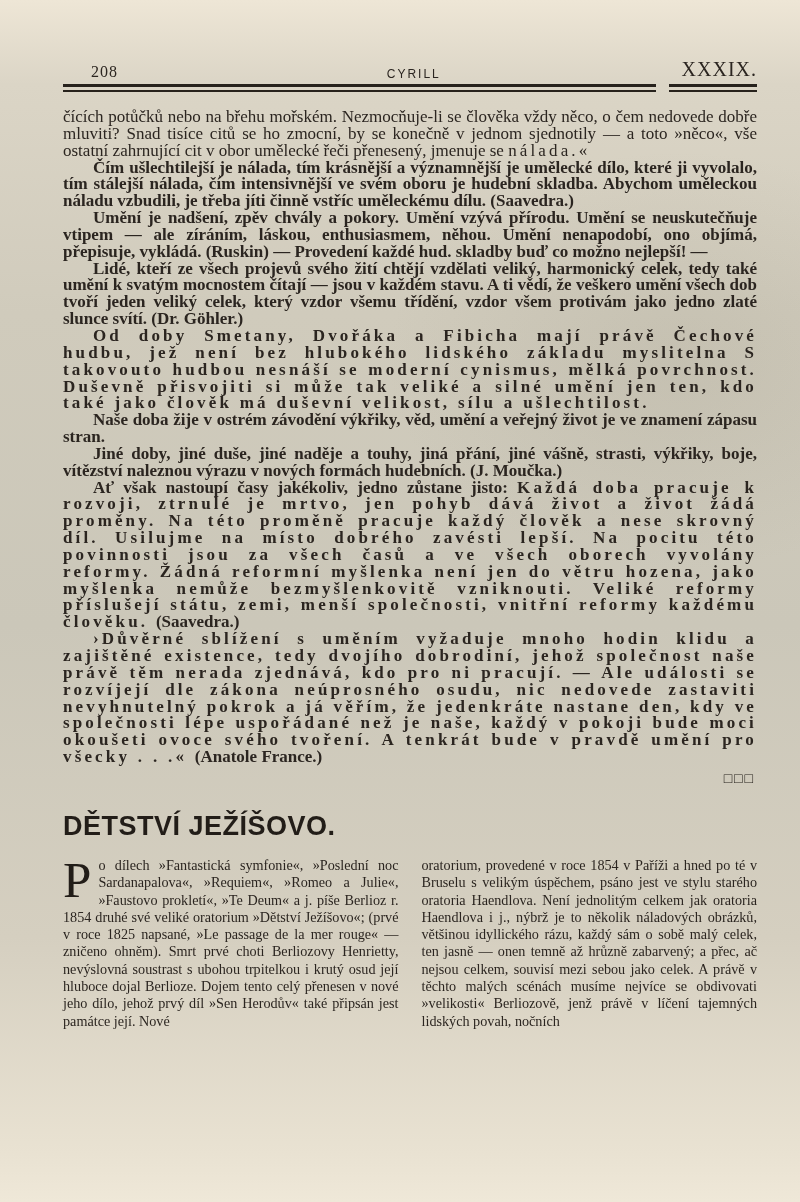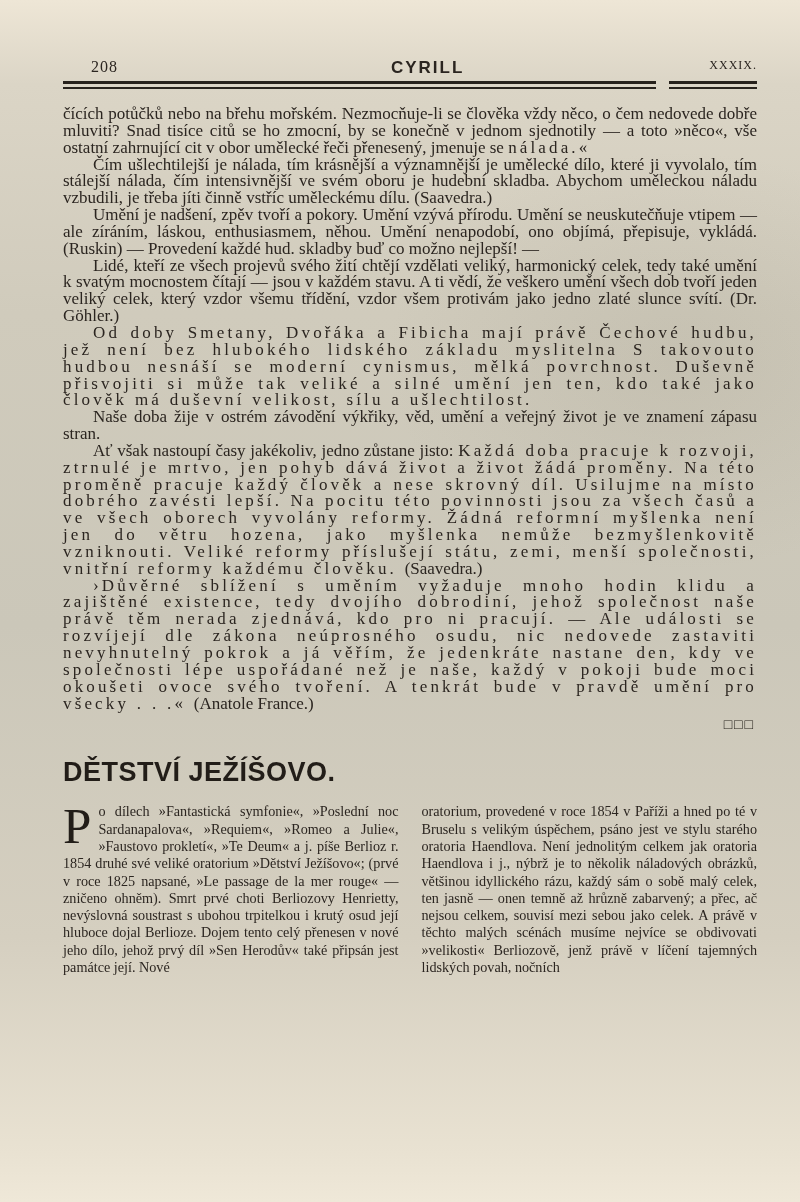--- a/index.html
+++ b/index.html
@@ -10,34 +10,34 @@
   }
   .page{
     position:relative;width:800px;height:1202px;overflow:hidden;
     background:
       radial-gradient(ellipse 420px 300px at 85% 30%, rgba(150,145,128,0.18), transparent 70%),
       linear-gradient(180deg,#eee6d6 0%, #dbd5c6 7%, #d0cbbc 26%, #cbc7b9 52%, #d5cfc0 78%, #e9e2d2 96%, #efe8d8 100%);
   }
   .content{position:absolute;left:63px;top:58px;width:694px;}
 
   
-  .runhead{display:flex;align-items:flex-start;justify-content:space-between;}
+  .runhead{display:flex;align-items:flex-end;justify-content:space-between;}
   .pagenum{font-size:16px;letter-spacing:1px;padding-left:28px;}
-  .journal{font-family:"Liberation Sans",sans-serif;font-weight:bold;font-size:17px;letter-spacing:2px;transform:translateX(14px);}
-  .volume{font-size:12px;letter-spacing:1px;}
+  .journal{font-family:"Liberation Sans",sans-serif;font-weight:normal;font-size:12px;letter-spacing:2px;transform:translateX(14px);}
+  .volume{font-size:20px;letter-spacing:1px;}
   .rules{display:flex;margin-top:3px;}
   .rule{height:8px;box-sizing:border-box;border-top:3.5px solid #27221c;border-bottom:2px solid #27221c;}
   .rule-long{width:593px;}
   .rule-gap{width:13px;}
   .rule-short{flex:1;}
 
   
   .article1{margin-top:17px;}
   .article1 p{margin:0;text-align:justify;font-size:17px;line-height:16.85px;}
-  .ind{text-indent:30px;}
+  .ind{text-indent:30px;font-weight:bold;}
   .sp{letter-spacing:0.185em;word-spacing:0.02em;}
   .endmark{text-align:right;font-size:14px;letter-spacing:2px;line-height:14px;margin-top:6px;padding-right:2px;color:#1f1b16;}
 
   
   .a2head{display:flex;gap:15px;margin-top:25px;align-items:flex-start;flex-direction:column;}
   .a2-title{
     font-family:"Liberation Sans",sans-serif;font-weight:bold;
     font-size:27px;letter-spacing:0.5px;white-space:nowrap;color:#221d18;
   }
   .a2-sub{font-size:12.8px;line-height:15.5px;letter-spacing:0.4px;padding-top:6px;}
@@ -62,24 +62,25 @@
     </div>
     <div class="rules">
       <div class="rule rule-long"></div>
       <div class="rule-gap"></div>
       <div class="rule rule-short"></div>
     </div>
 
     <div class="article1">
         <p><span>čících potůčků nebo na břehu mořském. Nezmocňuje-li se člověka vždy něco, o čem nedovede dobře mluviti? Snad tisíce citů se ho zmocní, by se konečně v jednom sjednotily — a toto »něco«, vše ostatní zahrnující cit v obor umělecké řeči přenesený, jmenuje se </span><span class="sp">nálada.«</span></p>
         <p class="ind"><span>Čím ušlechtilejší je nálada, tím krásnější a významnější je umělecké dílo, které ji vyvolalo, tím stálejší nálada, čím intensivnější ve svém oboru je hudební skladba. Abychom uměleckou náladu vzbudili, je třeba jíti činně vstříc uměleckému dílu. (Saavedra.)</span></p>
-        <p class="ind"><span>Umění je nadšení, zpěv tvoří a pokory. Umění vzývá přírodu. Umění se neuskutečňuje vtipem — ale zíráním, láskou, enthusiasmem, něhou. Umění nenapodobí, ono objímá, přepisuje, vykládá. (Ruskin) — Provedení každé hud. skladby buď co možno nejlepší! —</span></p>
+        <p class="ind"><span>Umění je nadšení, zpěv chvály a pokory. Umění vzývá přírodu. Umění se neuskutečňuje vtipem — ale zíráním, láskou, enthusiasmem, něhou. Umění nenapodobí, ono objímá, přepisuje, vykládá. (Ruskin) — Provedení každé hud. skladby buď co možno nejlepší! —</span></p>
         <p class="ind"><span>Lidé, kteří ze všech projevů svého žití chtějí vzdělati veliký, harmonický celek, tedy také umění k svatým mocnostem čítají — jsou v každém stavu. A ti vědí, že veškero umění všech dob tvoří jeden veliký celek, který vzdor všemu třídění, vzdor všem protivám jako jedno zlaté slunce svítí. (Dr. Göhler.)</span></p>
         <p class="ind"><span class="sp">Od doby Smetany, Dvořáka a Fibicha mají právě Čechové hudbu, jež není bez hlubokého lidského základu myslitelna S takovouto hudbou nesnáší se moderní cynismus, mělká povrchnost. Duševně přisvojiti si může tak veliké a silné umění jen ten, kdo také jako člověk má duševní velikost, sílu a ušlechtilost.</span></p>
         <p class="ind"><span>Naše doba žije v ostrém závodění výkřiky, věd, umění a veřejný život je ve znamení zápasu stran.</span></p>
+        <p class="ind"><span>Jiné doby, jiné duše, jiné naděje a touhy, jiná přání, jiné vášně, strasti, výkřiky, boje, vítězství naleznou výrazu v nových formách hudebních. (J. Moučka.)</span></p>
         <p class="ind"><span>Ať však nastoupí časy jakékoliv, jedno zůstane jisto: </span><span class="sp">Každá doba pracuje k rozvoji, ztrnulé je mrtvo, jen pohyb dává život a život žádá proměny. Na této proměně pracuje každý člověk a nese skrovný díl. Usilujme na místo dobrého zavésti lepší. Na pocitu této povinnosti jsou za všech časů a ve všech oborech vyvolány reformy. Žádná reformní myšlenka není jen do větru hozena, jako myšlenka nemůže bezmyšlenkovitě vzniknouti. Veliké reformy příslušejí státu, zemi, menší společnosti, vnitřní reformy každému člověku. </span><span>(Saavedra.)</span></p>
         <p class="ind"><span class="sp">›Důvěrné sblížení s uměním vyžaduje mnoho hodin klidu a zajištěné existence, tedy dvojího dobrodiní, jehož společnost naše právě těm nerada zjednává, kdo pro ni pracují. — Ale události se rozvíjejí dle zákona neúprosného osudu, nic nedovede zastaviti nevyhnutelný pokrok a já věřím, že jedenkráte nastane den, kdy ve společnosti lépe uspořádané než je naše, každý v pokoji bude moci okoušeti ovoce svého tvoření. A tenkrát bude v pravdě umění pro všecky . . .« </span><span>(Anatole France.)</span></p>
       </div>
     <div class="endmark">□□□</div>
 
     <div class="a2head">
       <div class="a2-title">DĚTSTVÍ JEŽÍŠOVO.</div>
     </div>
 
     <div class="cols">

